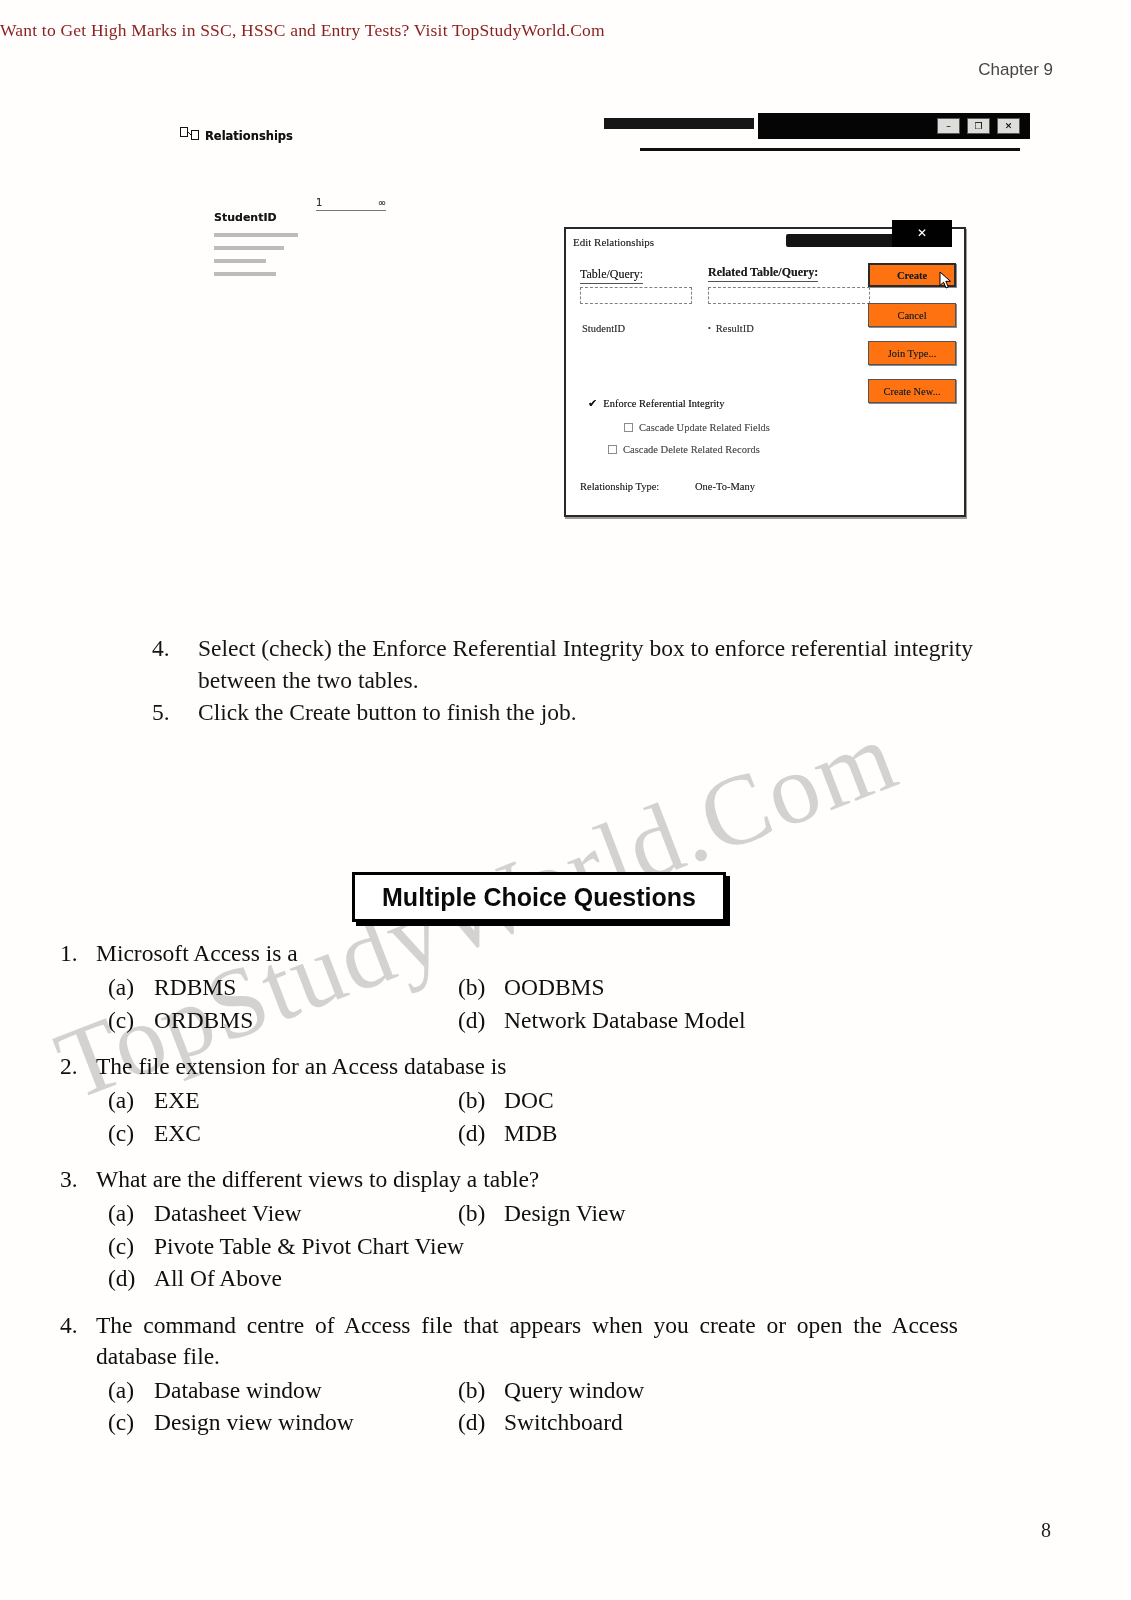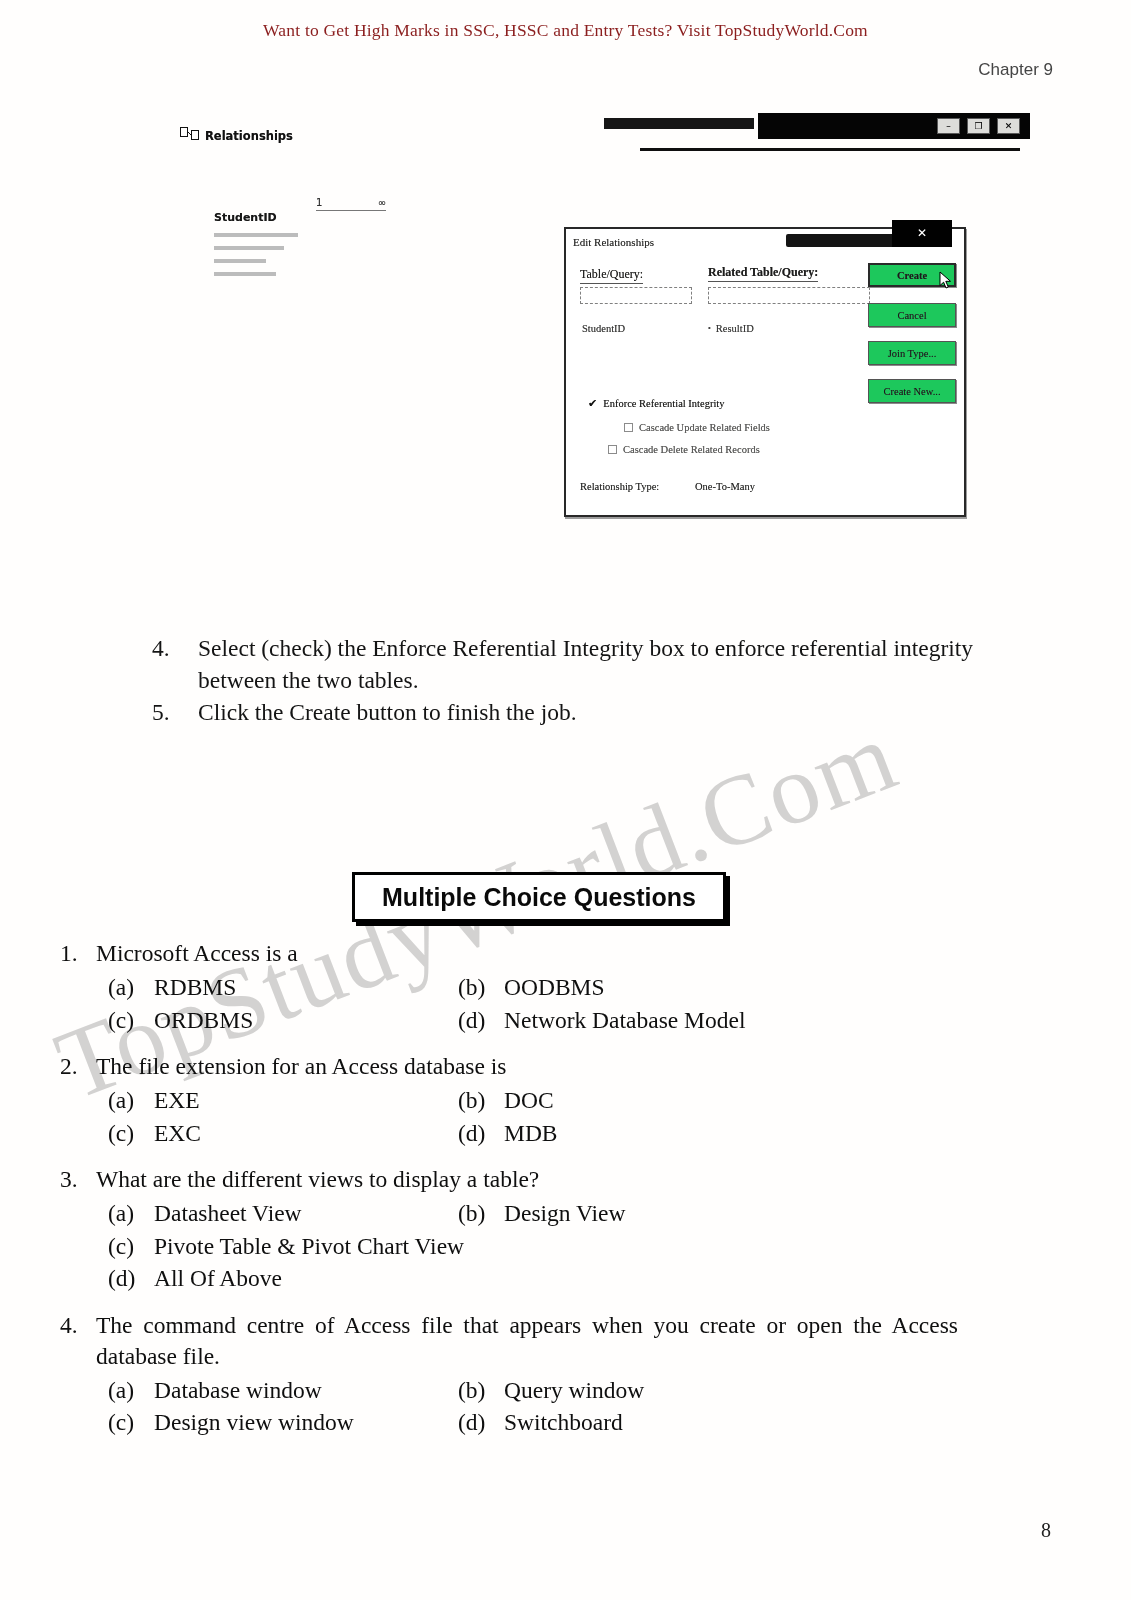--- a/index.html
+++ b/index.html
@@ -4,21 +4,21 @@
 <style>
   * { box-sizing: border-box; }
   html,body { margin:0; padding:0; background:#d9d9d9; }
   .page {
     position:relative; width:1131px; height:1600px; margin:0 auto;
     background:#fffefd; overflow:hidden;
     font-family:"Liberation Serif", serif; color:#111;
   }
   
   .header-link {
-    position:absolute; top:20px; left:0; width:100%; text-align:center;
+    position:absolute; top:20px; left:0; width:100%; 
     font-size:17.5px; color:#8b1e1e; letter-spacing:.2px; z-index:2;
   }
   .chapter {
     position:absolute; top:60px; right:78px; z-index:2;
     font-family:"Liberation Sans", sans-serif; font-size:17px; color:#454545;
   }
   
   .watermark {
     position:absolute; left:62px; top:1012px; z-index:0;
     font-size:100px; color:rgba(120,120,120,.33); white-space:nowrap;
@@ -60,21 +60,21 @@
   .colh.c1 { left:14px; top:38px; }
   .colh.c2 { left:142px; top:36px; font-weight:bold; }
   .dd { position:absolute; height:17px; border:1px dashed #808080; background:#fbfbfa; }
   .dd.d1 { left:14px; top:58px; width:112px; }
   .dd.d2 { left:142px; top:58px; width:162px; }
   .grid-val { position:absolute; font-size:10.5px; color:#3c3c3c; }
   .grid-val.g1 { left:16px; top:94px; }
   .grid-val.g2 { left:142px; top:94px; display:flex; gap:5px; align-items:center; }
   .row-marker { font-size:8px; color:#444; }
   .dlg-btn {
-    position:absolute; right:8px; width:88px; height:24px; background:#22c55e;
+    position:absolute; right:8px; width:88px; height:24px; background:#f97316;
     border:1px solid #565656; box-shadow:1px 1px 0 #8a8a8a; font-size:10.5px; color:#1f1f1f;
     display:flex; align-items:center; justify-content:center;
   }
   .dlg-btn.default { top:34px; border:2px solid #2e2e2e; font-weight:bold; }
   .dlg-btn.b-cancel { top:74px; }
   .dlg-btn.b-join { top:112px; }
   .dlg-btn.b-new { top:150px; }
   .cursor-arrow { position:absolute; right:2px; top:6px; }
   .chk-row { position:absolute; display:flex; gap:6px; align-items:center; font-size:10.5px; }
   .chk-row.enforce { left:22px; top:168px; color:#1d1d1d; }

